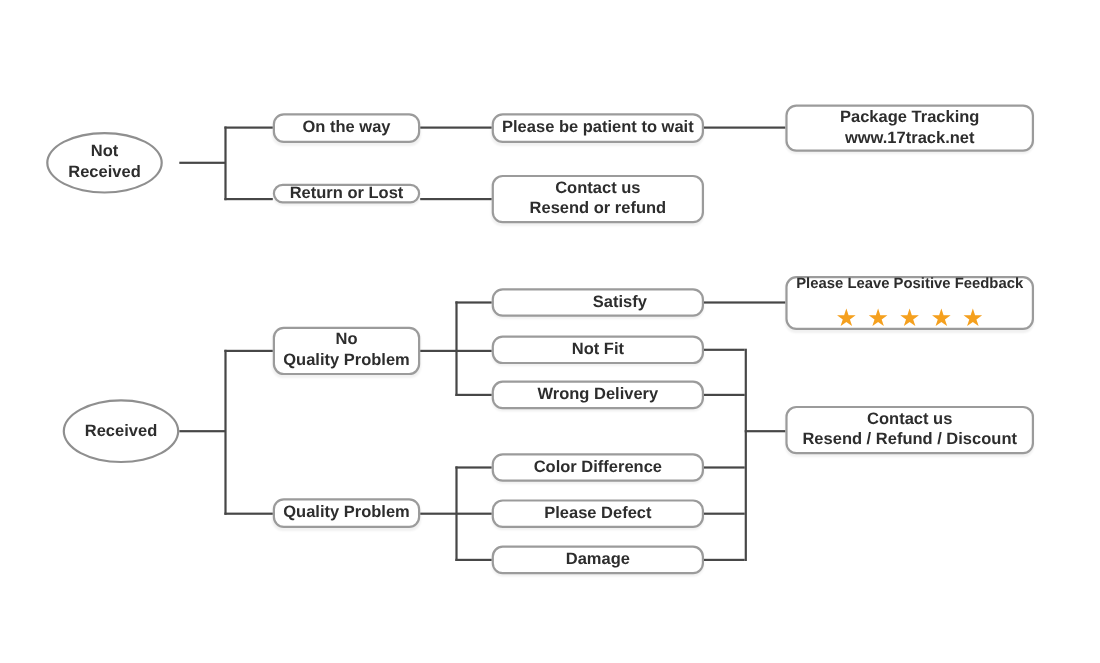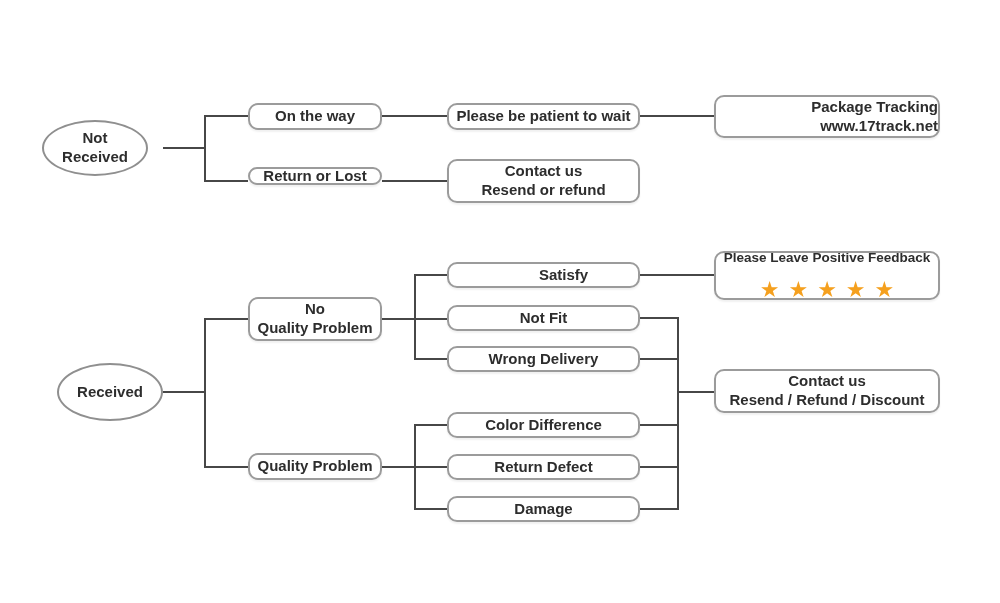--- a/index.html
+++ b/index.html
@@ -66,21 +66,21 @@
   </div>
 
   <div class="box" style="left:248px;top:167px;width:134px;height:18px;">
     <span>Return or Lost</span>
   </div>
 
   <div class="box" style="left:447px;top:103px;width:193px;height:27px;">
     <span>Please be patient to wait</span>
   </div>
 
-  <div class="box" style="left:714px;top:95px;width:226px;height:43px;align-items:flex-end;">
+  <div class="box" style="left:714px;top:95px;width:226px;height:43px;">
     <span>Package Tracking</span>
     <span>www.17track.net</span>
   </div>
 
   <div class="box" style="left:447px;top:159px;width:193px;height:44px;">
     <span>Contact us</span>
     <span>Resend or refund</span>
   </div>
 
   <div class="ellipse" style="left:57px;top:363px;width:106px;height:58px;">
@@ -106,21 +106,21 @@
 
   <div class="box" style="left:447px;top:346px;width:193px;height:26px;">
     <span>Wrong Delivery</span>
   </div>
 
   <div class="box" style="left:447px;top:412px;width:193px;height:26px;">
     <span>Color Difference</span>
   </div>
 
   <div class="box" style="left:447px;top:454px;width:193px;height:26px;">
-    <span>Return Defect</span>
+    <span>Please Defect</span>
   </div>
 
   <div class="box" style="left:447px;top:496px;width:193px;height:26px;">
     <span>Damage</span>
   </div>
 
   <div class="box" style="left:714px;top:251px;width:226px;height:49px;gap:11px;">
     <span class="fb-label">Please Leave Positive Feedback</span>
     <span class="stars" style="color: rgb(245, 160, 30);"><span>★</span><span>★</span><span>★</span><span>★</span><span>★</span></span>
   </div>

